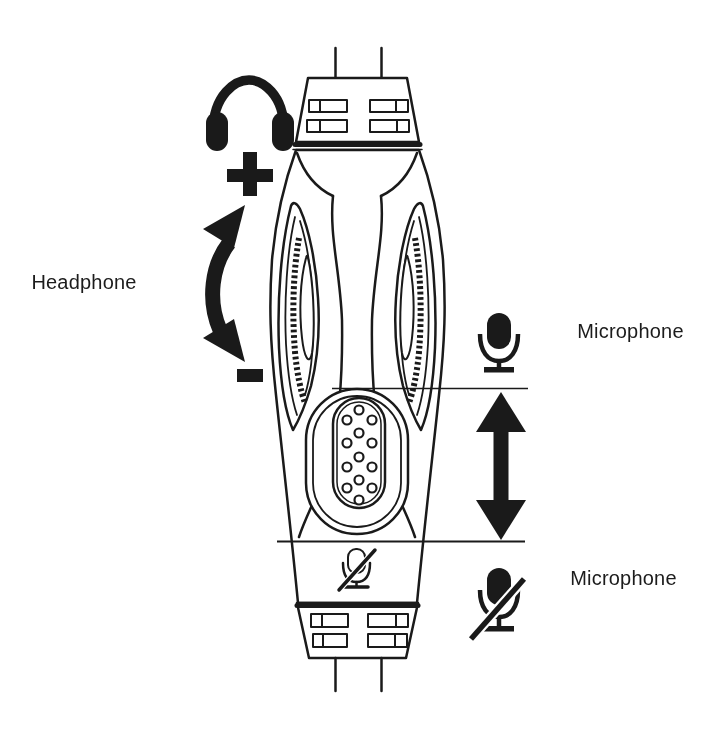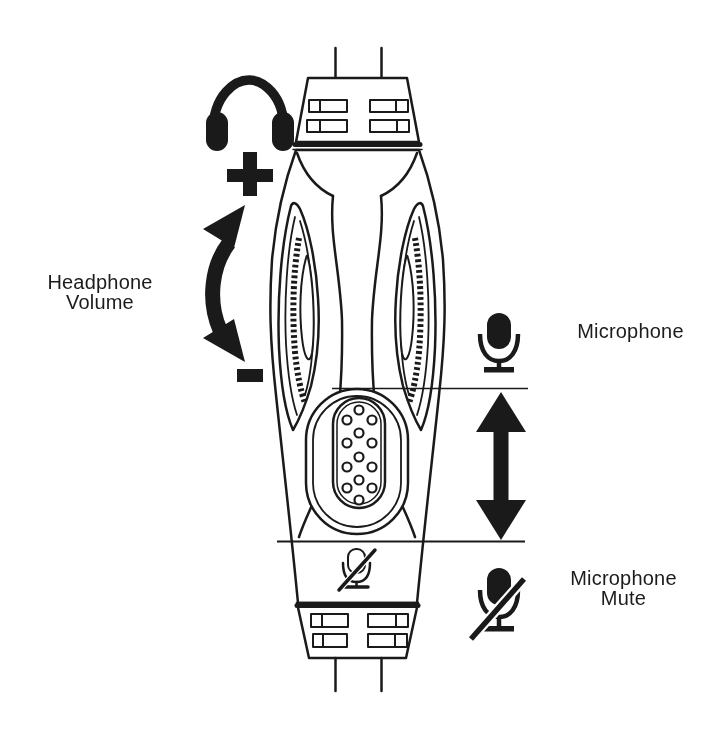--- a/index.html
+++ b/index.html
@@ -1,21 +1,21 @@
 <!DOCTYPE html>
 <html><head>
 <meta charset="utf-8">
 <style>
   html,body{margin:0;padding:0;background:#ffffff;}
   #canvas{position:relative;width:727px;height:735px;background:#ffffff;overflow:hidden;
           font-family:"Liberation Sans",sans-serif;}
   #drawing{position:absolute;left:0;top:0;}
   .label{position:absolute;color:#1c1c1c;font-size:20px;line-height:20px;
          text-align:center;white-space:nowrap;letter-spacing:.2px;}
-  #lbl-hv{left:29px;top:272px;width:142px;}
+  #lbl-hv{left:13px;top:272px;width:142px;}
   #lbl-ma{left:558px;top:321px;width:145px;}
   #lbl-mm{left:551px;top:568px;width:145px;}
 </style>
 </head>
 <body>
 
 <div id="canvas">
 
 <svg id="drawing" width="727" height="735" viewBox="0 0 727 735">
 
@@ -157,25 +157,23 @@
       <line x1="499" y1="617" x2="499" y2="626" stroke="#1a1a1a" stroke-width="4.5"></line>
       <rect x="484" y="626" width="30" height="5.5"></rect>
       <line x1="469" y1="641" x2="526" y2="577" stroke="#ffffff" stroke-width="10"></line>
       <line x1="471" y1="639" x2="524" y2="579" stroke="#1a1a1a" stroke-width="5.5"></line>
     </g>
   </g>
 </svg>
 
   <div id="lbl-hv" class="label">
     <div>Headphone</div>
-    <div>Volume</div>
   </div>
 
   <div id="lbl-ma" class="label">
     <div>Microphone</div>
   </div>
 
   <div id="lbl-mm" class="label">
     <div>Microphone</div>
-    <div>Mute</div>
   </div>
 
 </div>
 
 </body></html>

